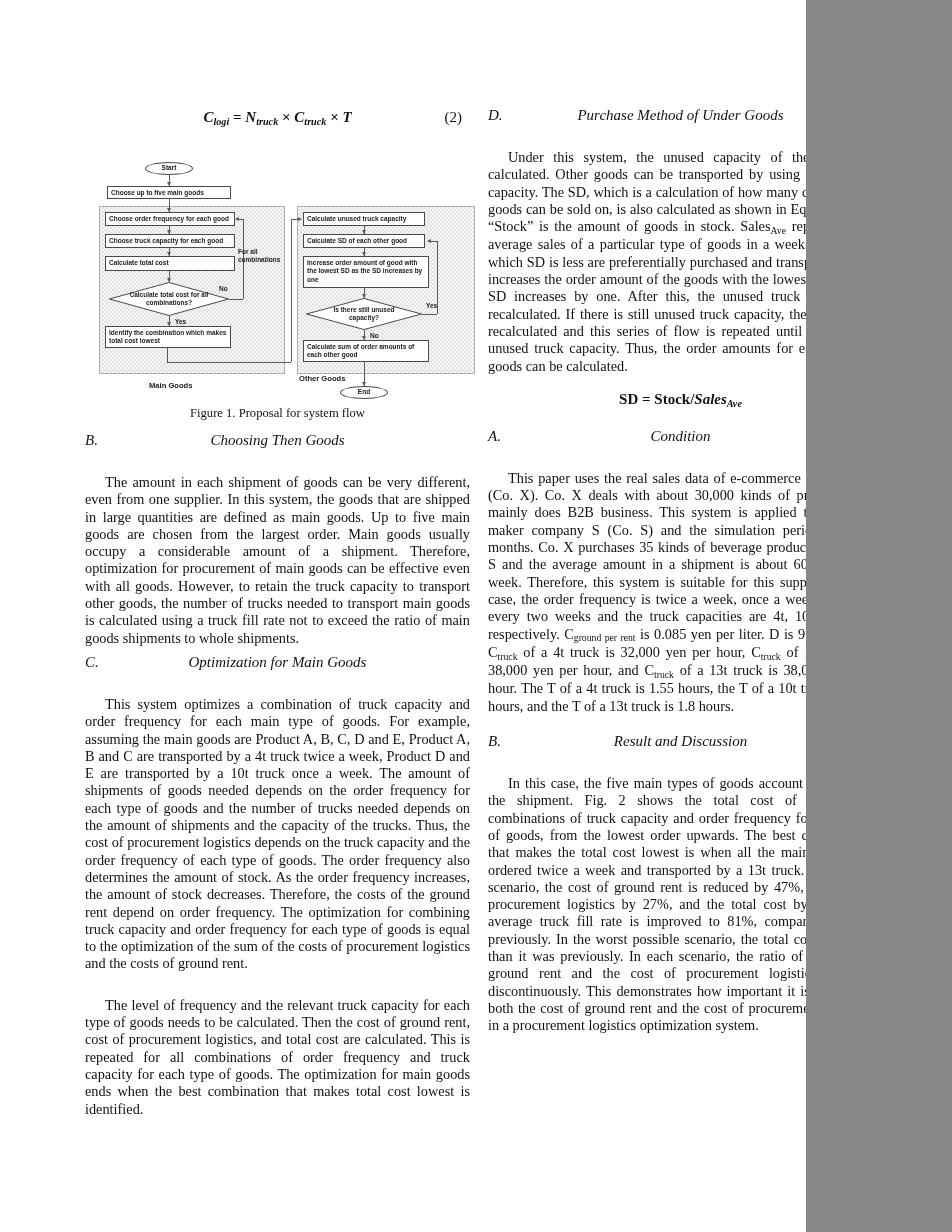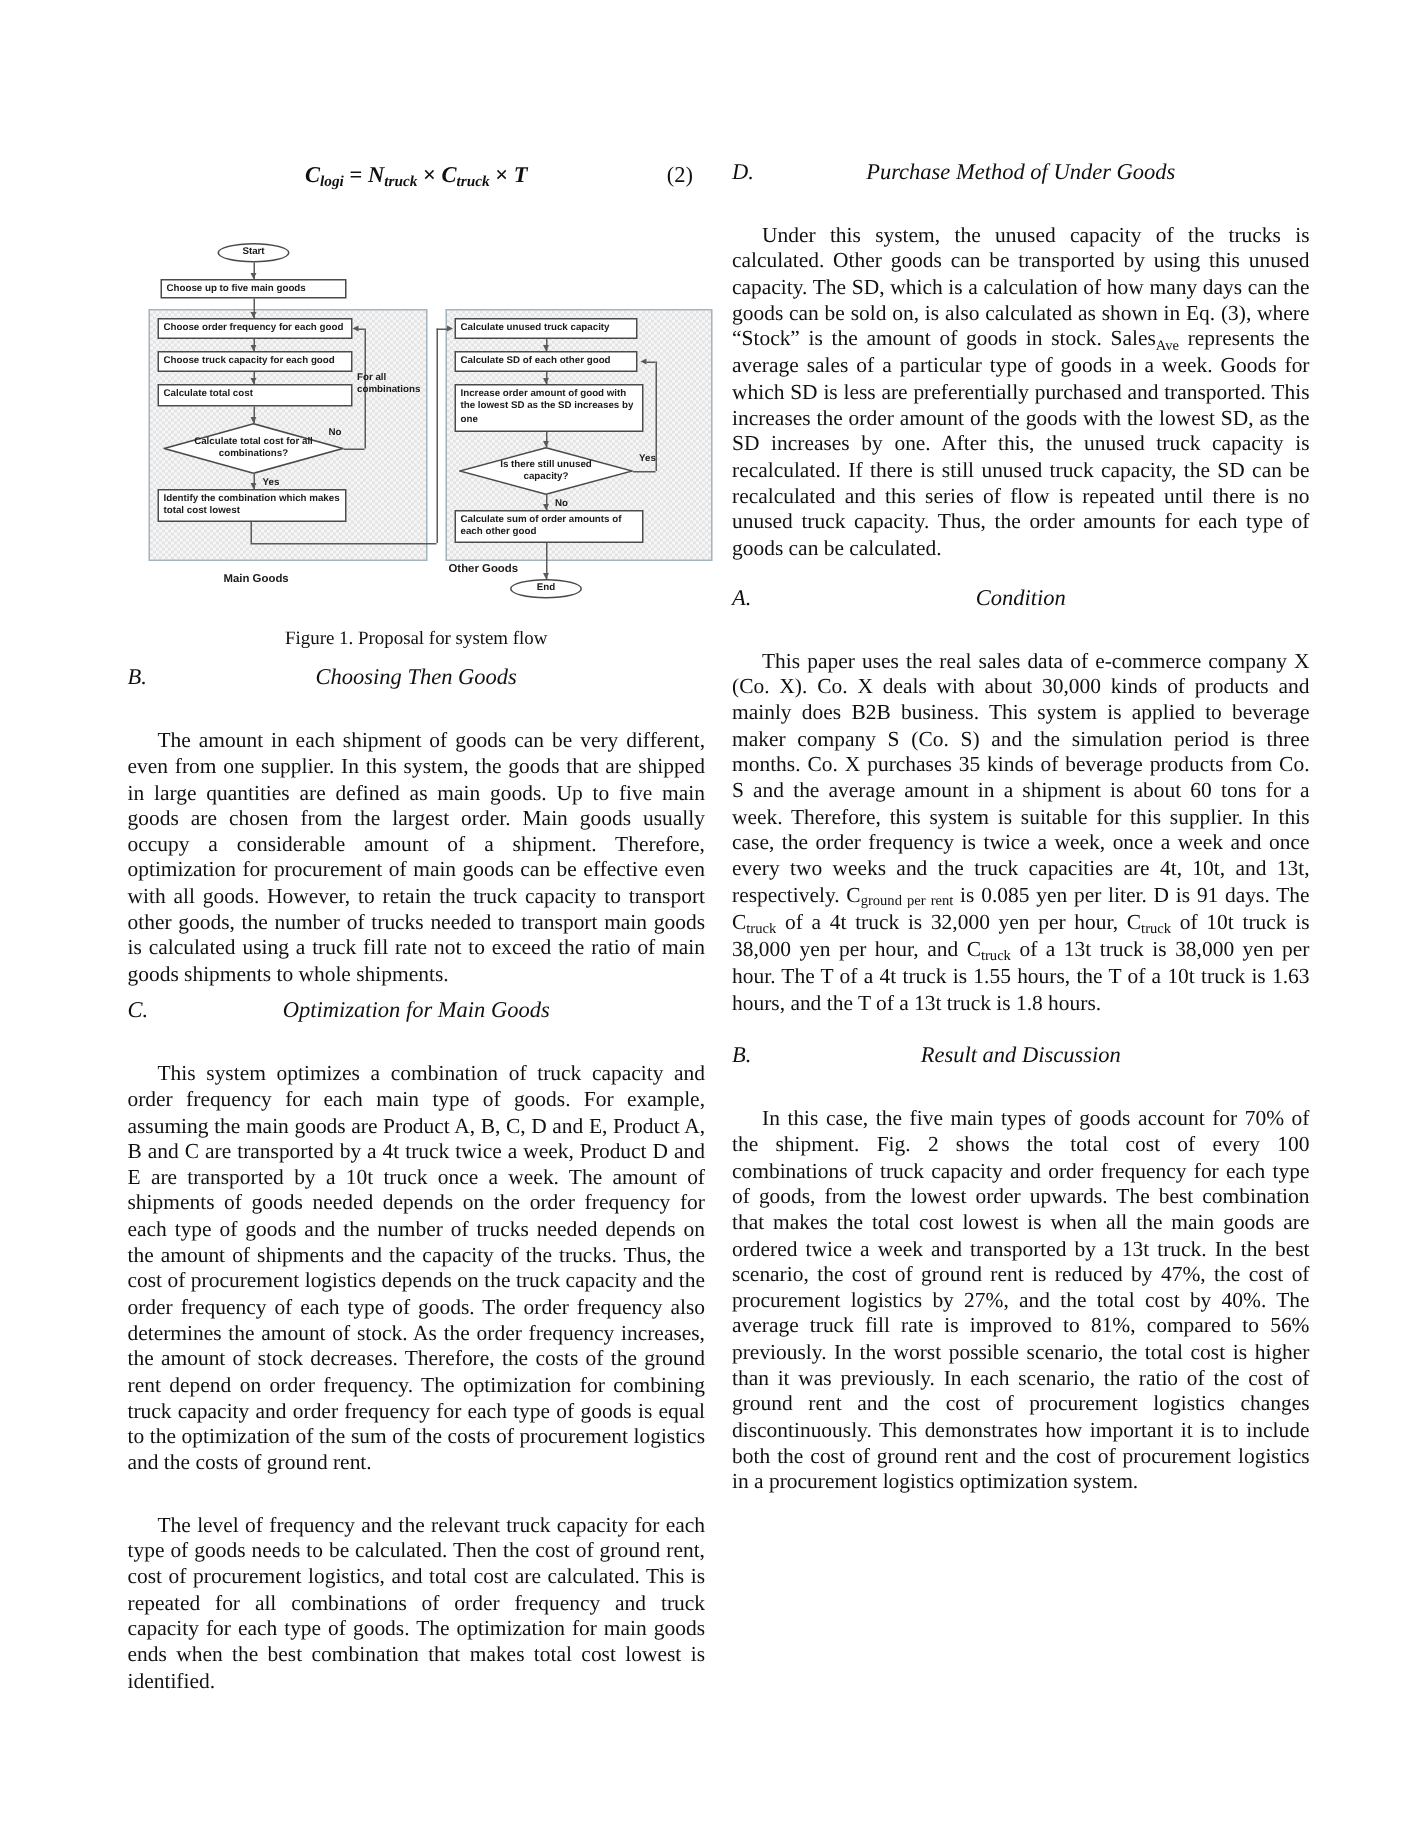--- a/index.html
+++ b/index.html
@@ -1,34 +1,34 @@
 <!DOCTYPE html>
 <html><head>
 <meta charset="utf-8">
 <style>
   html,body{margin:0;padding:0;background:#888;}
-  .page{position:relative;width:952px;height:1232px;background:#ffffff;color:#111;
+  .page{position:relative;width:806px;height:1232px;background:#ffffff;color:#111;
         font-family:"Liberation Serif", serif;overflow:hidden;}
   .content{position:absolute;left:85px;top:104px;width:788px;display:flex;gap:18px;}
   .col{width:385px;}
 
   
   .eq-row{position:relative;text-align:center;font-weight:bold;font-size:15px;line-height:22px;}
   .eq-row .eq-num{position:absolute;right:8px;top:0;font-weight:normal;}
   .sub{font-size:68%;position:relative;top:0.28em;}
   .it{font-style:italic;}
 
   
   .heading{position:relative;text-align:center;font-style:italic;font-size:15px;line-height:19px;}
   .heading .sec-label{position:absolute;left:0;top:0;}
   .heading-center{text-align:center;font-size:14.6px;line-height:18px;}
   .smallcaps{font-variant:small-caps;letter-spacing:.3px;margin-left:14px;}
   p.body{margin:2px 0 0 0;font-size:14.3px;line-height:17.3px;text-align:justify;}
   p.body .indent,p.body{text-indent:20px;margin-top:24px;}
-  .caption{text-align:center;font-size:12.6px;margin-top:16px;}
+  .caption{text-align:center;font-size:12.6px;margin-top:4px;}
   .page-number{position:absolute;left:0;right:0;bottom:66px;text-align:center;font-size:12.5px;}
 
   
   .fig{position:relative;width:390px;height:240px;margin-top:32px;
        font-family:"Liberation Sans", sans-serif;}
   .panel{position:absolute;border:1px solid #a3b4be;background-color:#f7f7f7;
     background-image:
       linear-gradient(45deg,#e2e2e2 25%,transparent 25%,transparent 75%,#e2e2e2 75%),
       linear-gradient(45deg,#e2e2e2 25%,transparent 25%,transparent 75%,#e2e2e2 75%);
     background-size:4px 4px;background-position:0 0,2px 2px;}
@@ -166,20 +166,24 @@
     </div>
 
     <div class="col">
 
       <div class="heading mt2">
         <span class="sec-label">D.</span>
         <span class="sec-title">Purchase Method of Under Goods</span>
       </div>
       <p class="body"><span>Under this system, the unused capacity of the trucks is calculated. Other goods can be transported by using this unused capacity. The SD, which is a calculation of how many days can the goods can be sold on, is also calculated as shown in Eq. (3), where “Stock” is the amount of goods in stock. Sales</span><span class="sub">Ave</span><span> represents the average sales of a particular type of goods in a week. Goods for which SD is less are preferentially purchased and transported. This increases the order amount of the goods with the lowest SD, as the SD increases by one. After this, the unused truck capacity is recalculated. If there is still unused truck capacity, the SD can be recalculated and this series of flow is repeated until there is no unused truck capacity. Thus, the order amounts for each type of goods can be calculated.</span></p>
 
+      <div class="eq-row mt13">
+        <span><span>SD = </span><span>Stock</span><span>/</span><span class="it">Sales</span><span class="sub it">Ave</span></span>
+        <span class="eq-num">(3)</span>
+      </div>
 
 
       <div class="heading mt15">
         <span class="sec-label">A.</span>
         <span class="sec-title">Condition</span>
       </div>
       <p class="body"><span>This paper uses the real sales data of e-commerce company X (Co. X). Co. X deals with about 30,000 kinds of products and mainly does B2B business. This system is applied to beverage maker company S (Co. S) and the simulation period is three months. Co. X purchases 35 kinds of beverage products from Co. S and the average amount in a shipment is about 60 tons for a week. Therefore, this system is suitable for this supplier. In this case, the order frequency is twice a week, once a week and once every two weeks and the truck capacities are 4t, 10t, and 13t, respectively. C</span><span class="sub">ground per rent</span><span> is 0.085 yen per liter. D is 91 days. The C</span><span class="sub">truck</span><span> of a 4t truck is 32,000 yen per hour, C</span><span class="sub">truck</span><span> of 10t truck is 38,000 yen per hour, and C</span><span class="sub">truck</span><span> of a 13t truck is 38,000 yen per hour. The T of a 4t truck is 1.55 hours, the T of a 10t truck is 1.63 hours, and the T of a 13t truck is 1.8 hours.</span></p>
 
       <div class="heading mt17">
         <span class="sec-label">B.</span>

